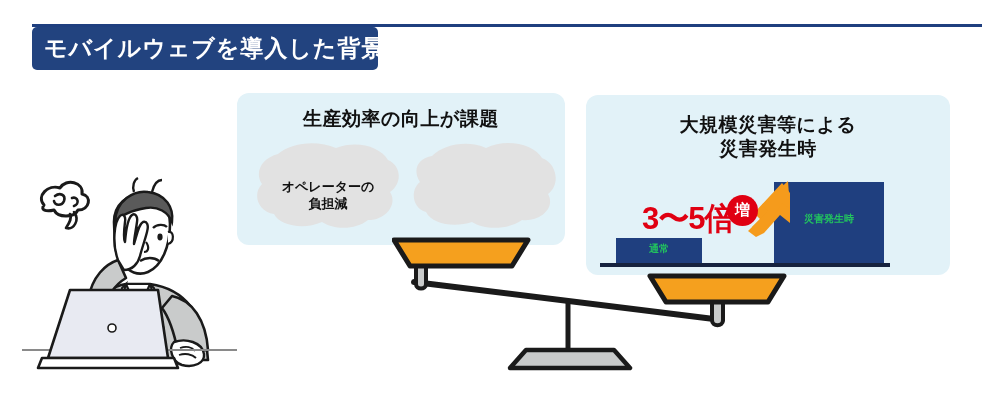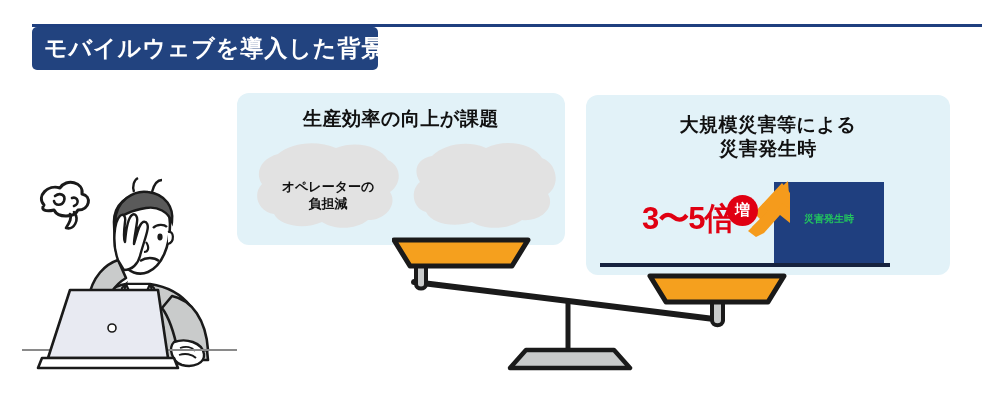--- a/index.html
+++ b/index.html
@@ -173,20 +173,23 @@
   </div>
 
   <div class="panel panel-right">
     <div class="panel-heading">
       <span>大規模災害等による</span><br>
       <span>災害発生時</span>
     </div>
   </div>
 
   <div class="chart">
+    <div class="bar bar-normal">
+      <div class="bar-label">通常</div>
+    </div>
     <div class="bar bar-disaster">
       <div class="bar-label">災害発生時</div>
     </div>
     <div class="baseline"></div>
 
     <svg class="arrow-up" viewBox="0 0 62 62">
       <path d="M10 56 L22 44 L16 38 L44 8 L52 18 L52 48 L42 40 L26 58 L18 62 Z" fill="#f59b1c"></path>
       <path d="M14 52 L30 36 L24 30 L50 6 L52 34 L44 28 L28 54 Z" fill="#f59b1c"></path>
     </svg>
 

